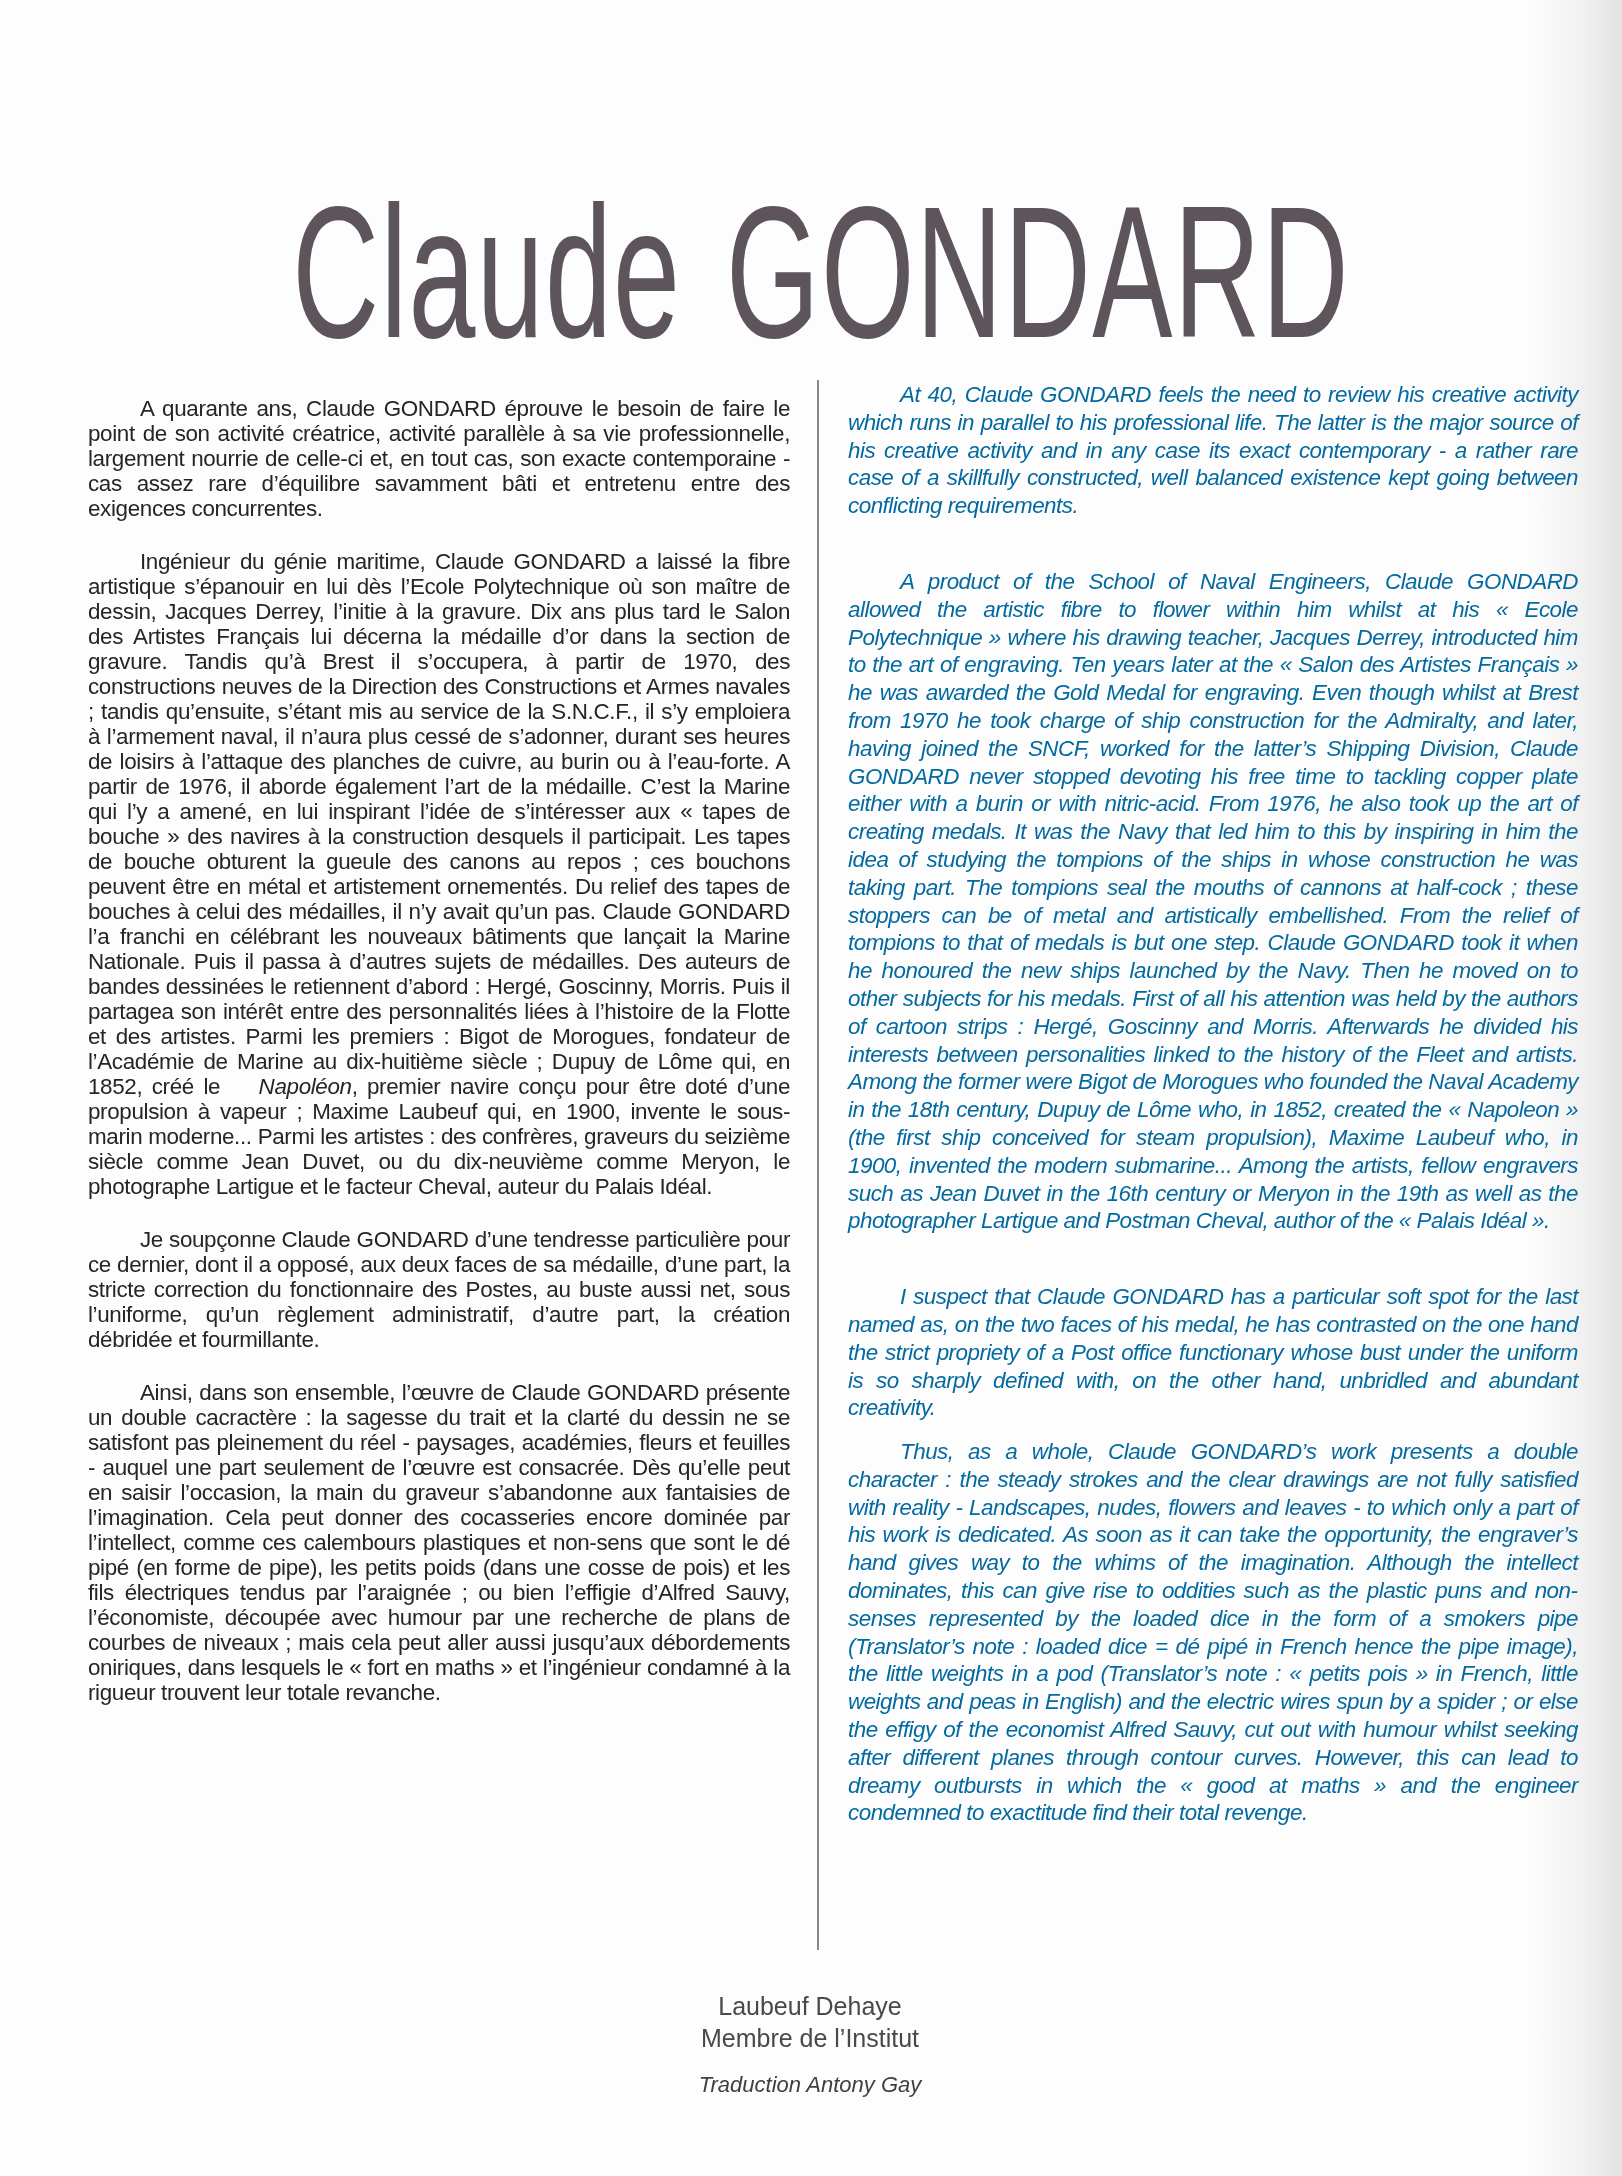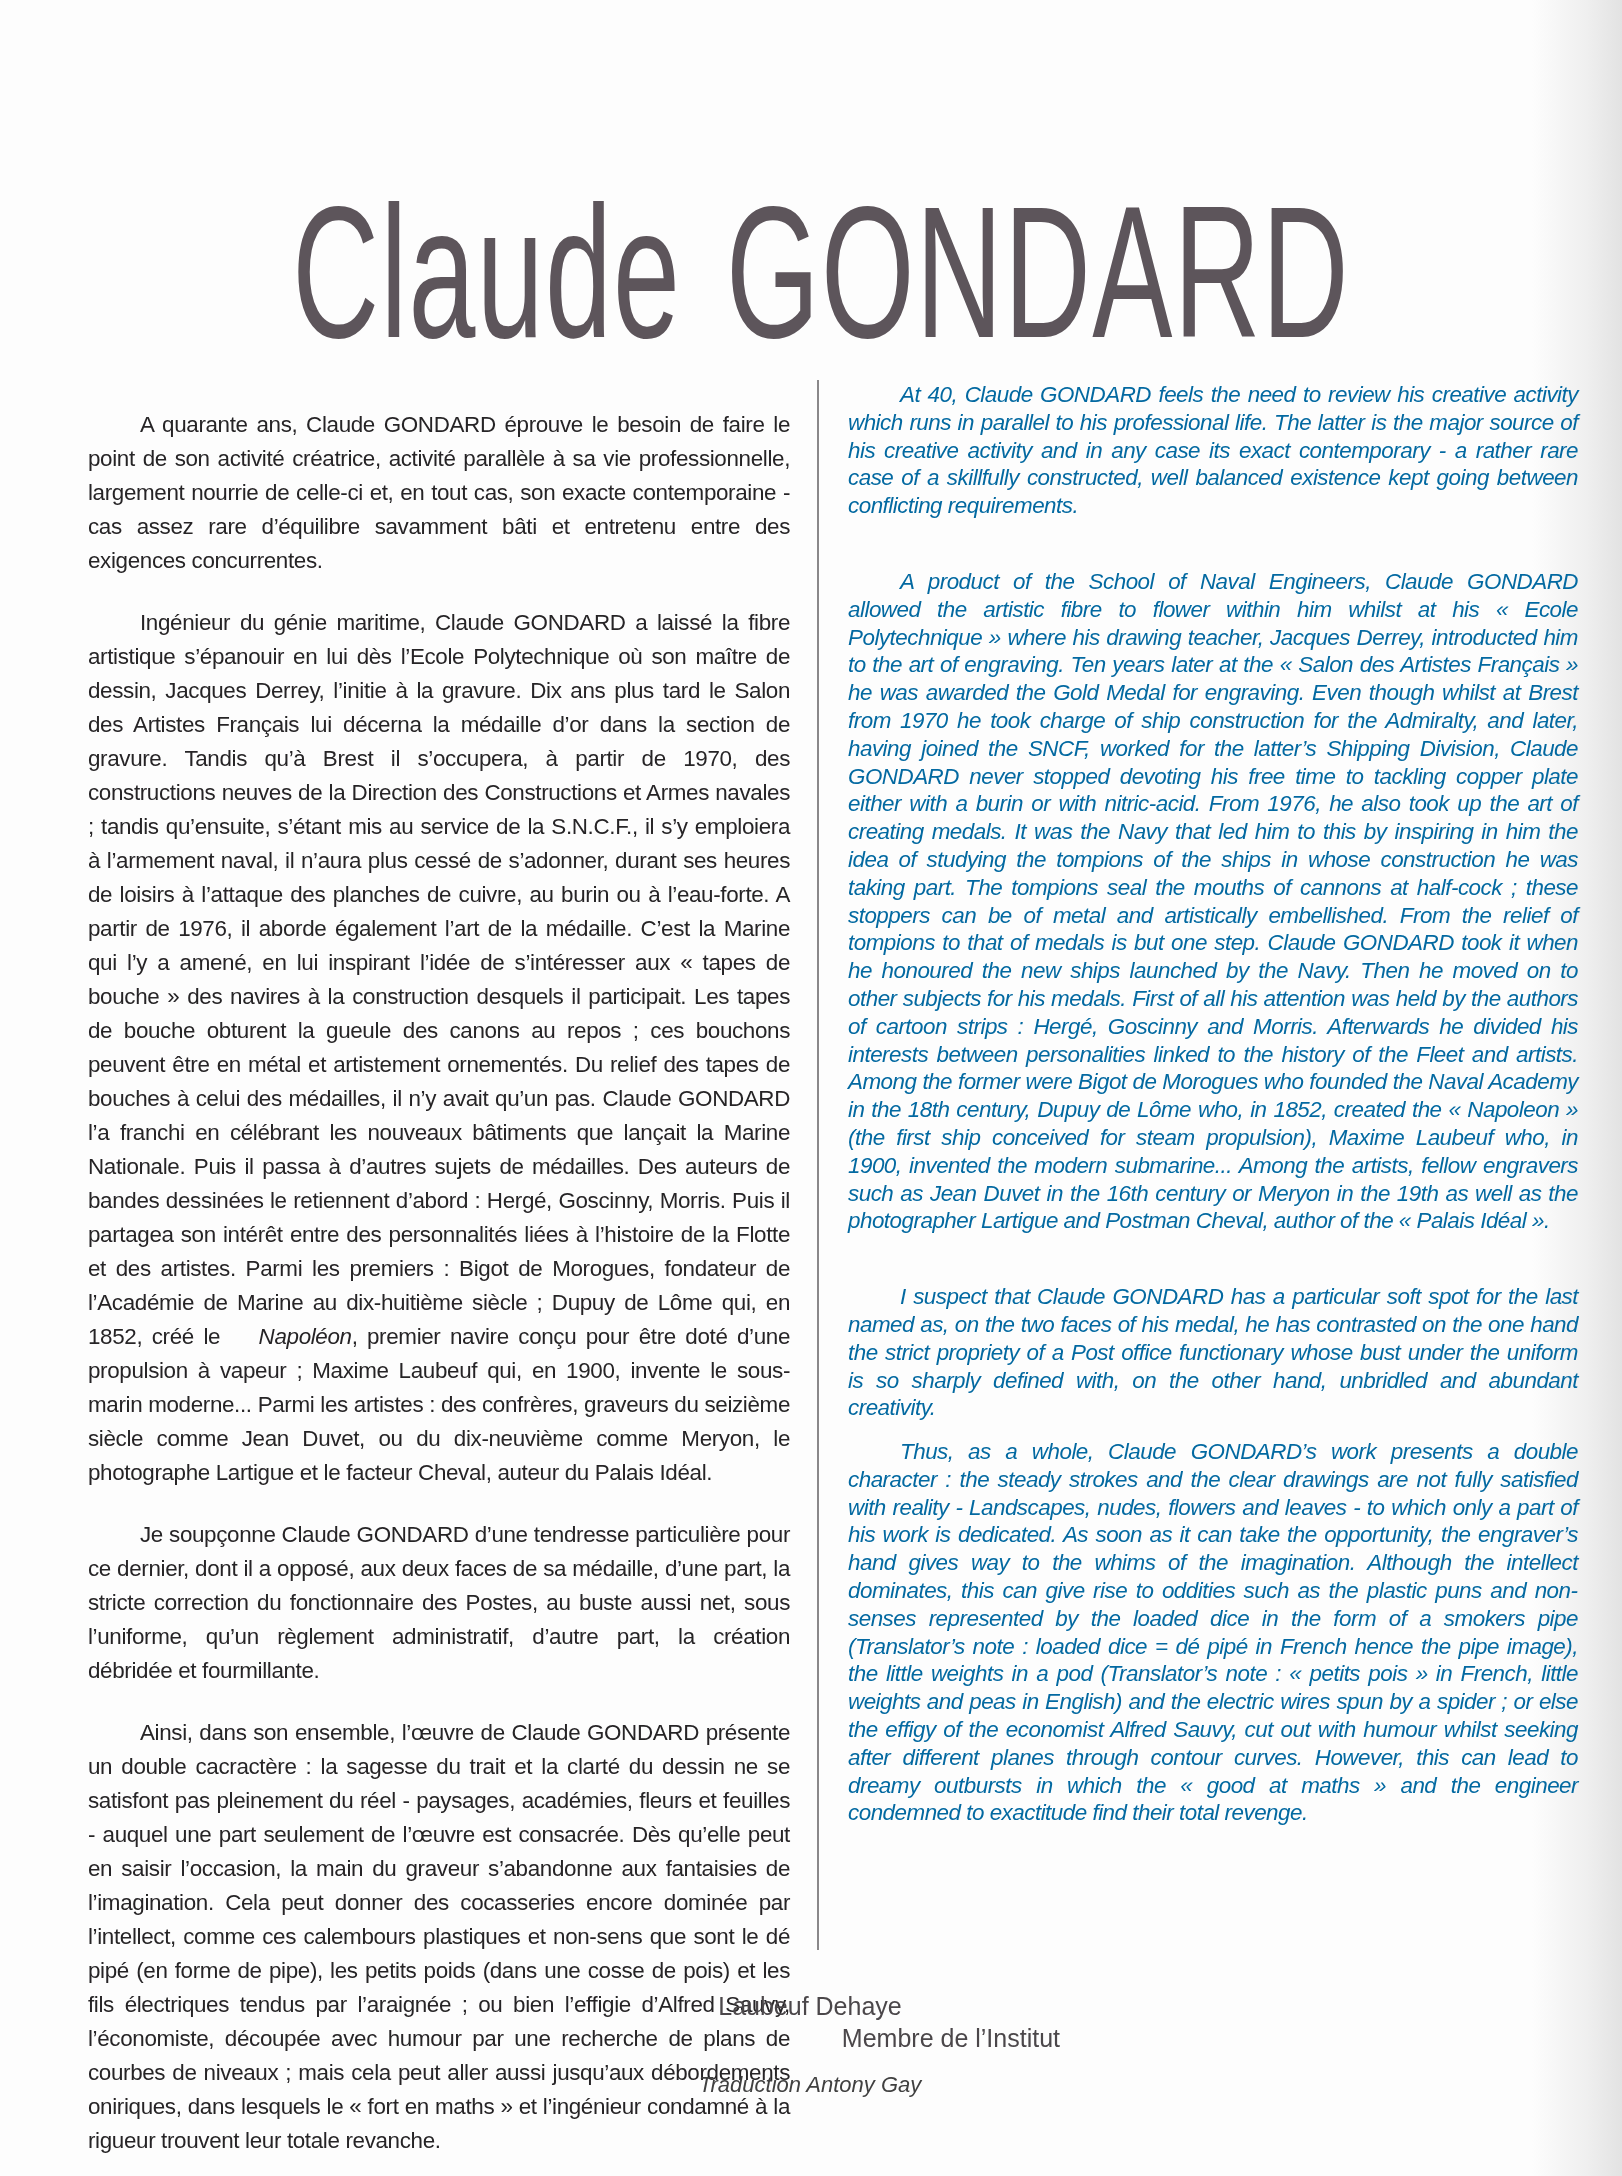--- a/index.html
+++ b/index.html
@@ -21,41 +21,41 @@
     font-size: 188px; font-weight: normal;
     color: #5d555b;
     letter-spacing: 2px;
     line-height: 1;
     transform: scaleX(0.64);
     transform-origin: 812px 0;
     white-space: nowrap;
   }
   .title .gap { display: inline-block; width: 70px; }
   .col {
-    position: absolute; top: 408px;
-    font-size: 22.4px; line-height: 34px;
+    position: absolute; top: 396px;
+    font-size: 22.4px; line-height: 25px;
     text-align: justify;
     hyphens: manual;
   }
   .col-fr { left: 88px; width: 702px; letter-spacing: -0.35px; }
   .col-en { left: 848px; width: 730px; font-style: italic; line-height: 27.8px; color: #0369a1; letter-spacing: -0.5px; top: 381px; }
   .col p { margin: 0; text-indent: 52px; }
   .col-fr p.gap-after { margin-bottom: 28px; }
   .col-en p.gap-after { margin-bottom: 20px; }
   .col-en p.gap-after-sm { margin-bottom: 16px; margin-top: 48px; }
   .divider {
     position: absolute; left: 817px; top: 380px; width: 2px; height: 1570px;
     background: #8a888a;
   }
   .signature {
     position: absolute; left: 560px; width: 500px; text-align: center;
     color: #4b474a;
   }
   .sig-name { top: 1990px; font-size: 25px; line-height: 32px; }
-  .sig-role { top: 2022px; font-size: 25px; line-height: 32px; text-align: right; }
+  .sig-role { top: 2022px; font-size: 25px; line-height: 32px; }
   .sig-trans { top: 2070px; font-size: 22px; line-height: 30px; font-style: italic; color: #404040; }
   em.ital { font-style: italic; margin-left: 29px; }
 </style>
 </head>
 <body>
 
 <div class="edge-shade"></div>
 
 <h1 class="title">
   <span>Claude</span><span class="gap"></span><span>GONDARD</span>

